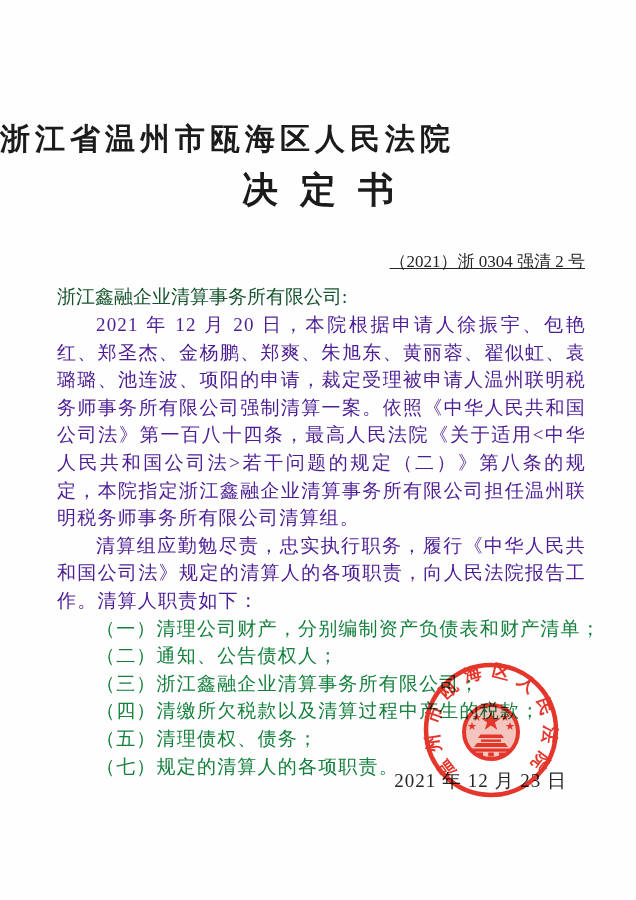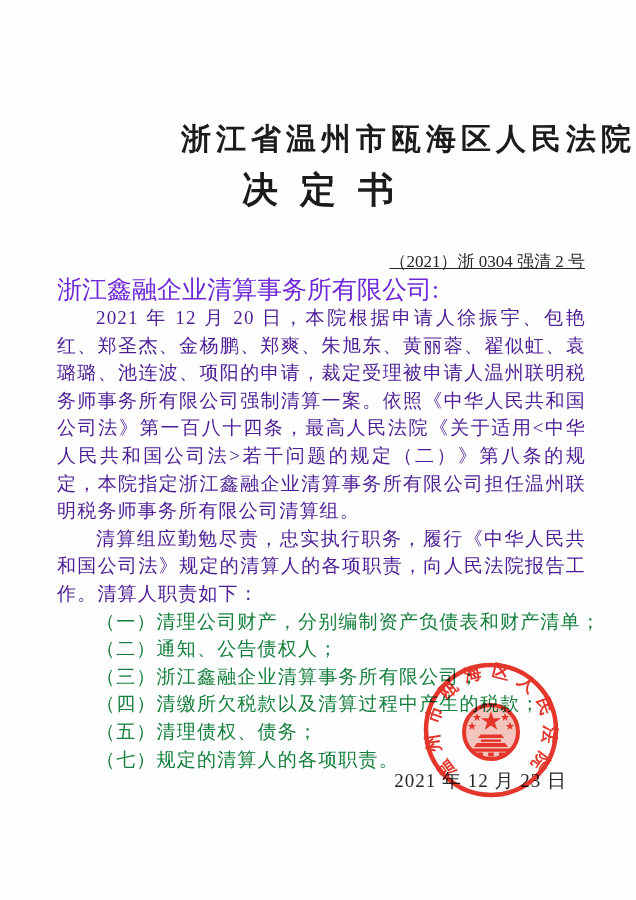--- a/index.html
+++ b/index.html
@@ -11,21 +11,21 @@
     position: relative;
     width: 636px;
     height: 900px;
     background: #fffefe;
     overflow: hidden;
     font-family: "Liberation Serif", "DejaVu Serif", serif;
     color: #222222;
   }
   .court-name {
     margin: 118px 0 0 0;
-    text-align: right;
+    text-align: left;
     font-size: 30px;
     font-weight: bold;
     letter-spacing: 5px;
     line-height: 42px;
     color: #1b1b1b;
   }
   .doc-title {
     margin: 8px 0 0 0;
     text-align: center;
     font-size: 36px;
@@ -38,24 +38,24 @@
   .case-no {
     margin-top: 38px;
     padding-right: 51px;
     text-align: right;
     font-size: 17px;
     line-height: 24px;
     color: #262626;
     text-decoration: underline;
   }
   .addressee {
-    margin: 2px 50px 0 57px;
-    font-size: 25px;
+    margin: 9px 50px 0 57px;
+    font-size: 19px;
     line-height: 28px;
-    color: #6d28d9;
+    color: #14532d;
   }
   .para {
     margin: 0 50px 0 57px;
     font-size: 19px;
     line-height: 27.6px;
     letter-spacing: 1.2px;
     text-align: justify;
     text-justify: inter-ideograph;
     text-indent: 2.05em;
     color: #4c1d95;

